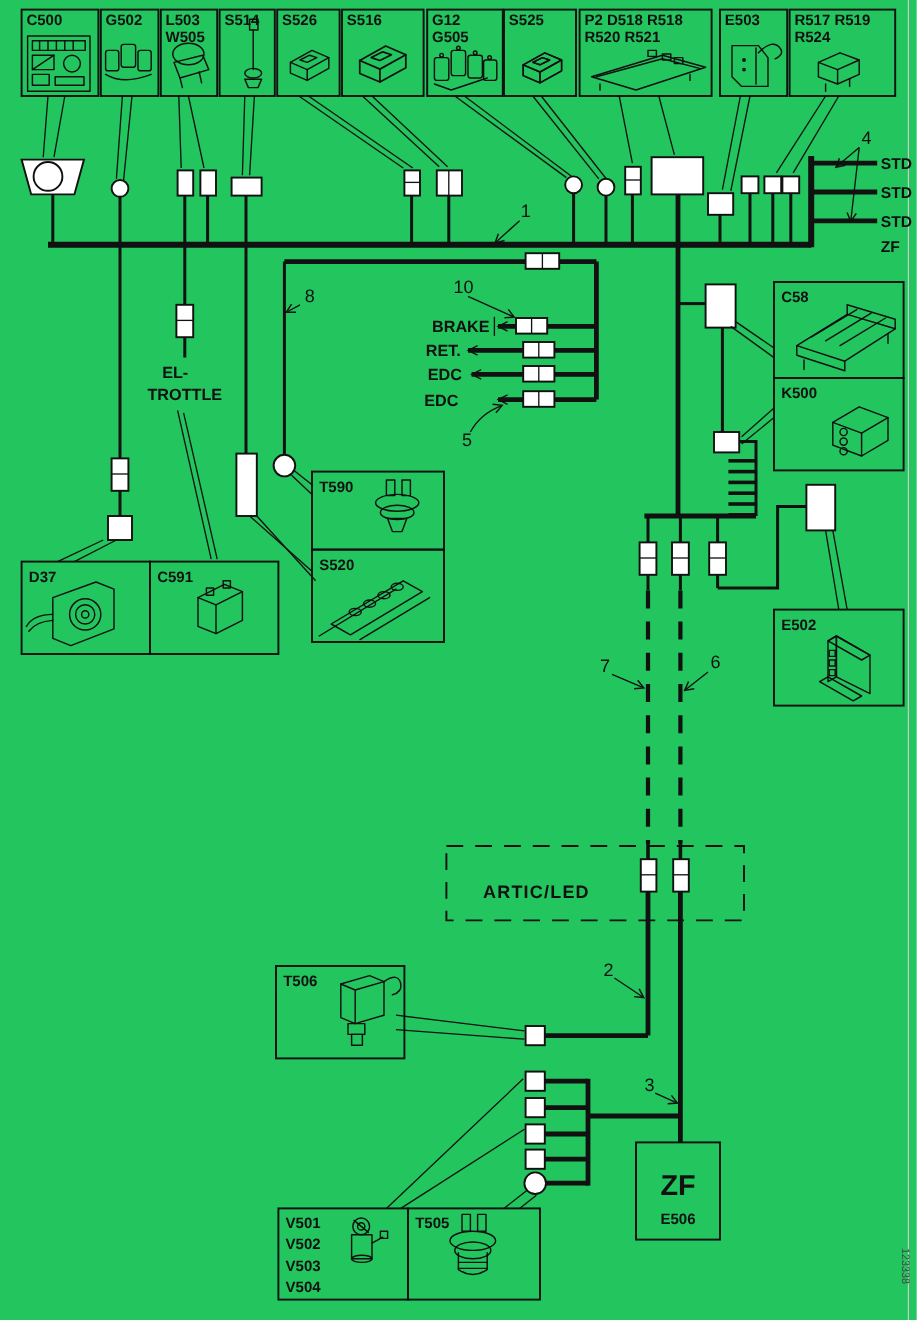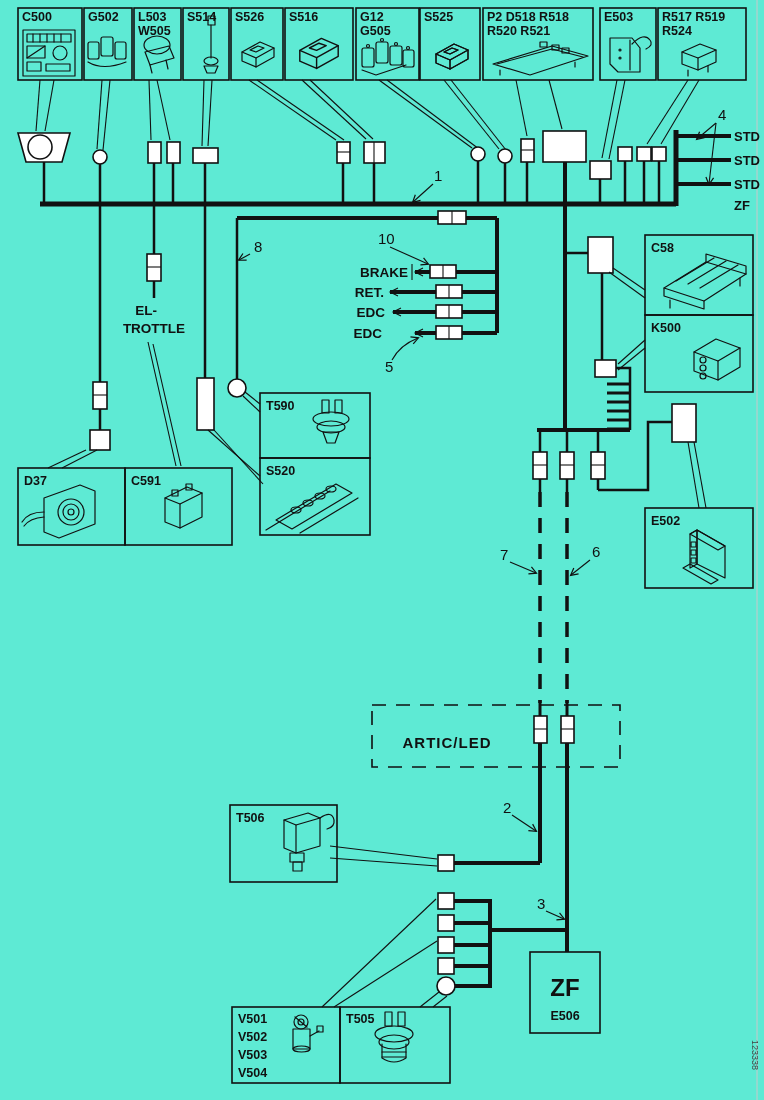--- a/index.html
+++ b/index.html
@@ -1,16 +1,16 @@
 <!DOCTYPE html>
 <html><head>
 <meta charset="utf-8">
 <style>
   html,body{margin:0;padding:0;background:#ffffff;}
-  #page{position:relative;width:764px;height:1100px;background:#5eead4;overflow:hidden;}
+  #page{position:relative;width:764px;height:1100px;background:#22c55e;overflow:hidden;}
   svg{position:absolute;left:0;top:0;}
   .t-lbl{font:700 12.5px "Liberation Sans",sans-serif;fill:#111;}
   .t-sig{font:700 13.5px "Liberation Sans",sans-serif;fill:#111;}
   .t-num{font:400 15px "Liberation Sans",sans-serif;fill:#111;}
   .t-std{font:700 13px "Liberation Sans",sans-serif;fill:#111;}
   .t-zf{font:600 24px "Liberation Sans",sans-serif;fill:#111;}
   .t-artic{font:600 15px "Liberation Sans",sans-serif;fill:#111;letter-spacing:1px;}
   .t-tiny{font:400 9px "Liberation Sans",sans-serif;fill:#444;}
   .w-bus{stroke:#111;stroke-width:5;fill:none;}
   .w-thick{stroke:#111;stroke-width:4;fill:none;}

